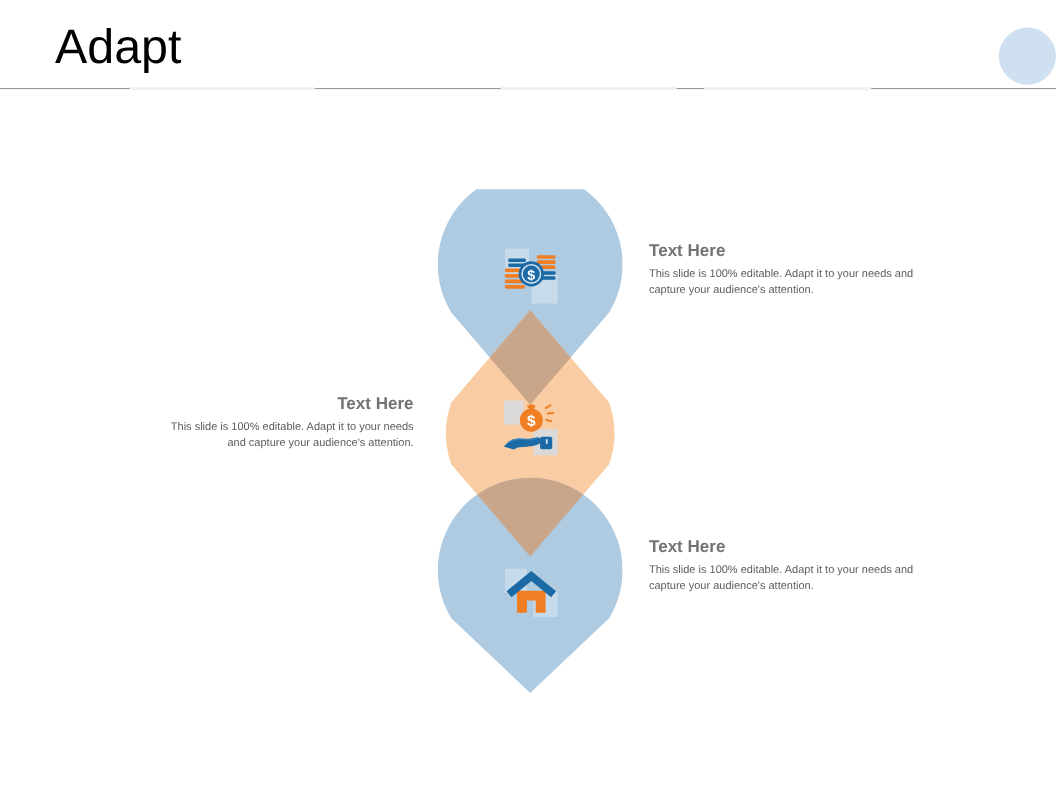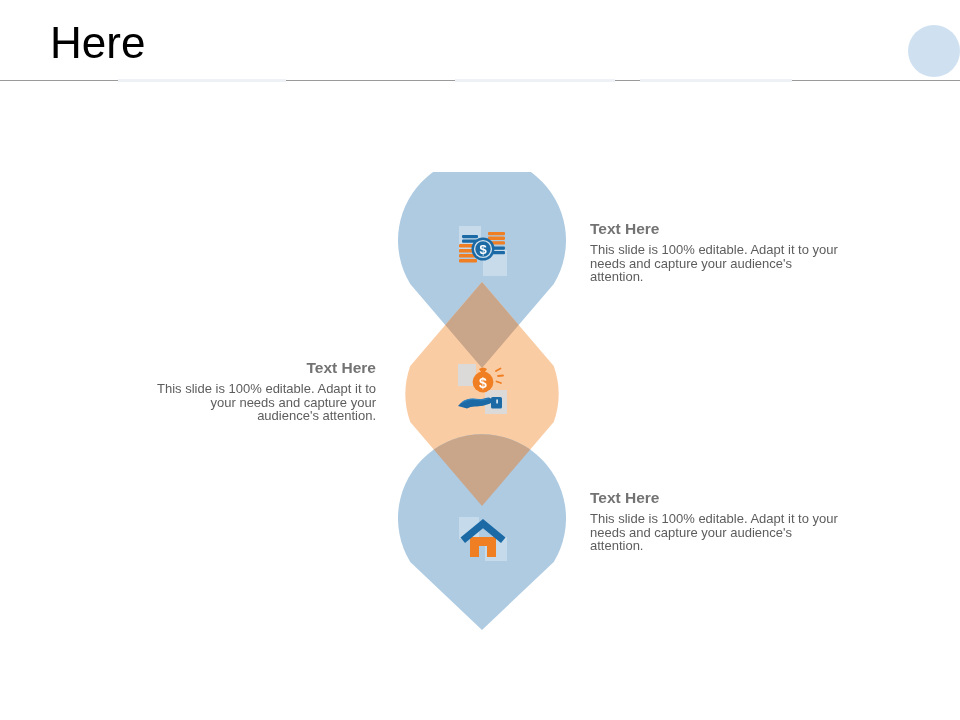--- a/index.html
+++ b/index.html
@@ -88,36 +88,36 @@
 
   .txt-head {
     font-size: 15.5px;
     font-weight: 700;
     color: #737373;
     line-height: 20px;
     margin-bottom: 4px;
   }
 
   .txt-body {
-    font-size: 13px;
+    font-size: 10px;
     font-weight: 400;
     color: #5d5d5d;
     line-height: 13.5px;
   }
 
   .block-top    { left: 590px; top: 219px; width: 248px; text-align: left; }
   .block-mid    { left: 148px; top: 358px; width: 228px; text-align: right; }
   .block-bottom { left: 590px; top: 488px; width: 248px; text-align: left; }
 </style>
 </head>
 <body>
 
 <div class="slide">
 
-  <div class="slide-title">Here</div>
+  <div class="slide-title">Adapt</div>
 
   <div class="header-rule"></div>
   <div class="header-rule-soft hr-a"></div>
   <div class="header-rule-soft hr-b"></div>
   <div class="header-rule-soft hr-c"></div>
 
   <div class="corner-dot"></div>
 
   <div class="venn">
     <svg width="168" height="458" viewBox="0 0 168 458" xmlns="http://www.w3.org/2000/svg">

